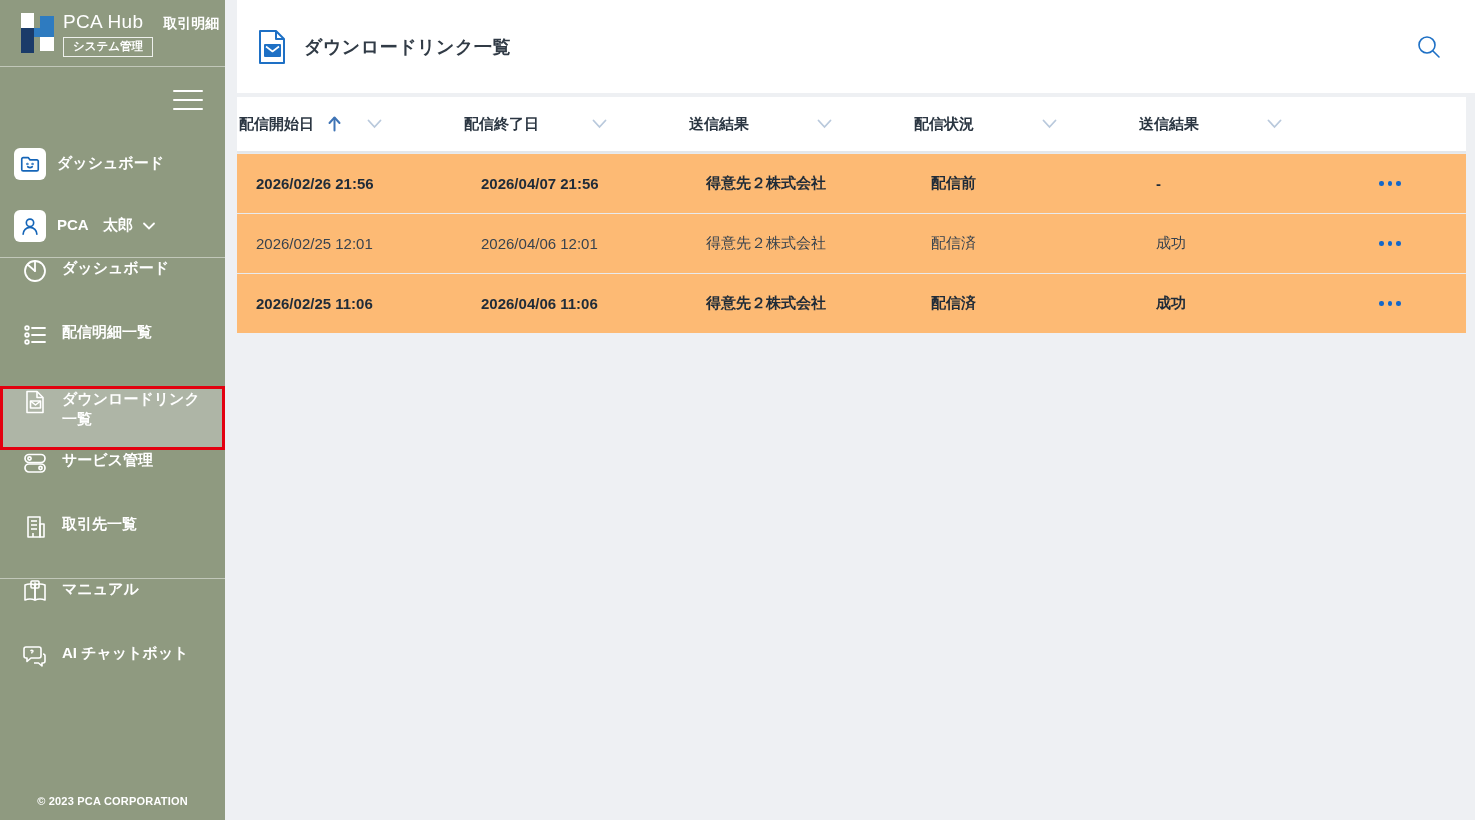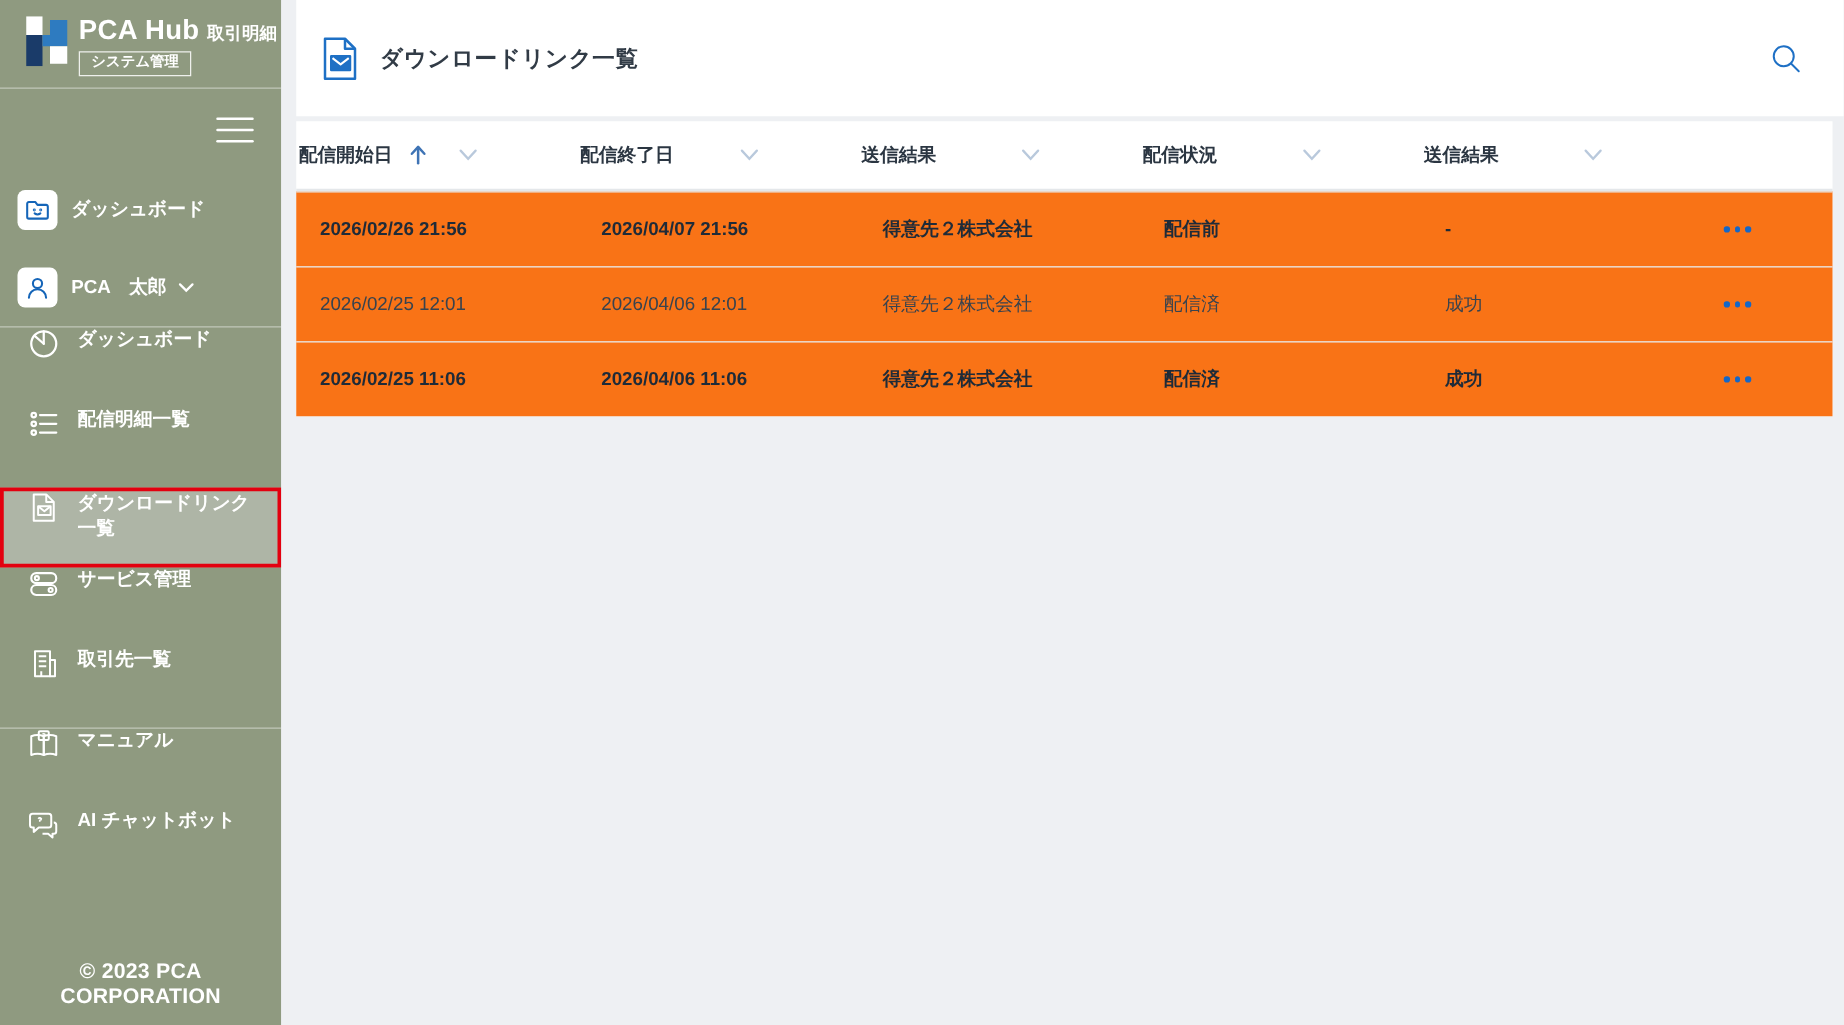--- a/index.html
+++ b/index.html
@@ -7,43 +7,43 @@
   body { font-family:"Liberation Sans","DejaVu Sans",sans-serif; background:#eef0f3; position:relative; }
 
   
   .sidebar { position:absolute; left:0; top:0; width:225px; height:820px;
              background:#8f9a80; color:#fff; display:flex; flex-direction:column; }
   .brand { padding:11px 10px 9px 20px; border-bottom:1px solid rgba(255,255,255,.45); }
   .brand-row { display:flex; align-items:flex-start; }
   .brand-logo { width:34px; height:40px; flex:0 0 auto; margin-top:2px; }
   .brand-text { margin-left:9px; }
   .brand-line1 { display:flex; align-items:baseline; white-space:nowrap; }
-  .brand-name { font-size:22px; font-weight:700; letter-spacing:.3px; }
-  .brand-product { font-size:14px; font-weight:600; margin-left:6px; }
+  .brand-name { font-size:19px; font-weight:400; letter-spacing:.3px; }
+  .brand-product { font-size:14px; font-weight:600; margin-left:20px; }
   .brand-badge { display:inline-block; margin-top:4px; border:1px solid rgba(255,255,255,.85);
                  font-size:11.5px; font-weight:600; padding:1px 9px 2px; line-height:1.3; }
 
   .burger-row { height:66px; display:flex; align-items:center; justify-content:flex-end; padding-right:22px; }
   .burger { width:30px; cursor:pointer; }
   .burger span { display:block; height:2.5px; background:#fff; border-radius:1px; }
   .burger span + span { margin-top:6.5px; }
 
   .account-item { height:62px; display:flex; align-items:center; padding-left:14px; cursor:pointer; }
   .account-badge { width:32px; height:32px; background:#fff; border-radius:6px;
                    display:flex; align-items:center; justify-content:center; flex:0 0 auto; }
   .account-label { margin-left:11px; font-size:15px; font-weight:600; white-space:nowrap; }
   .sidebar-divider { border-bottom:1px solid rgba(255,255,255,.45); }
 
   .nav-item { height:64px; display:flex; align-items:flex-start; padding-left:22px; cursor:pointer;
               font-size:15px; font-weight:600; line-height:1.35; }
   .nav-icon { width:26px; height:26px; flex:0 0 auto; margin-right:14px; }
   .nav-item.active { background:#aeb5a6; border:3px solid #e3000f; padding-left:19px; padding-right:8px; }
   .nav-label { white-space:normal; }
 
-  .copyright { margin-top:auto; text-align:center; font-size:17px; font-weight:600;
+  .copyright { margin-top:auto; text-align:center; font-size:11px; font-weight:600;
                padding-bottom:13px; letter-spacing:.2px; }
 
   
   .main { position:absolute; left:225px; top:0; width:1250px; height:820px;
           background:#eef0f3; padding-left:12px; }
   .topbar { background:#fff; height:93px; display:flex; align-items:center;
             padding-left:20px; padding-right:31px; }
   .title-icon { width:30px; height:36px; }
   .page-title { margin-left:17px; font-size:18px; font-weight:600; color:#313b46; letter-spacing:.5px; }
   .search-btn { margin-left:auto; width:30px; height:30px; background:none; border:none; cursor:pointer;
@@ -52,21 +52,21 @@
   .table-card { background:#fff; margin-top:4px; margin-right:9px; }
   .thead { height:56px; display:flex; padding-left:2px;
            border-bottom:2px solid #e4e7ea; }
   .th { width:225px; flex:0 0 auto; position:relative; font-size:15px; font-weight:600;
         color:#2b3642; display:flex; align-items:center; }
   .th-sort { position:absolute; left:88px; top:50%; transform:translateY(-50%); cursor:pointer; }
   .th-filter { position:absolute; left:128px; top:50%; transform:translateY(-50%); cursor:pointer; }
   .th:first-child .th-filter { left:128px; }
 
   .tr { height:60px; display:flex; align-items:center; padding-left:19px;
-        border-top:1px solid #e8ebee; font-size:15px; color:#39434e; background:#f97316; }
+        border-top:1px solid #e8ebee; font-size:15px; color:#39434e; background:#fdba74; }
   .tr:first-of-type { border-top:none; }
   .tr.bold { font-weight:700; color:#1f2b38; }
   .td { width:225px; flex:0 0 auto; white-space:nowrap; overflow:hidden; }
   .td-actions { flex:1 1 auto; display:flex; align-items:center; }
   .dots-btn { background:none; border:none; cursor:pointer; display:flex; gap:4px;
               padding:6px 4px; margin-left:-6px; }
   .dots-btn i { width:4.5px; height:4.5px; border-radius:50%; background:#1467c8; display:block; }
 </style>
 </head>
 <body>

